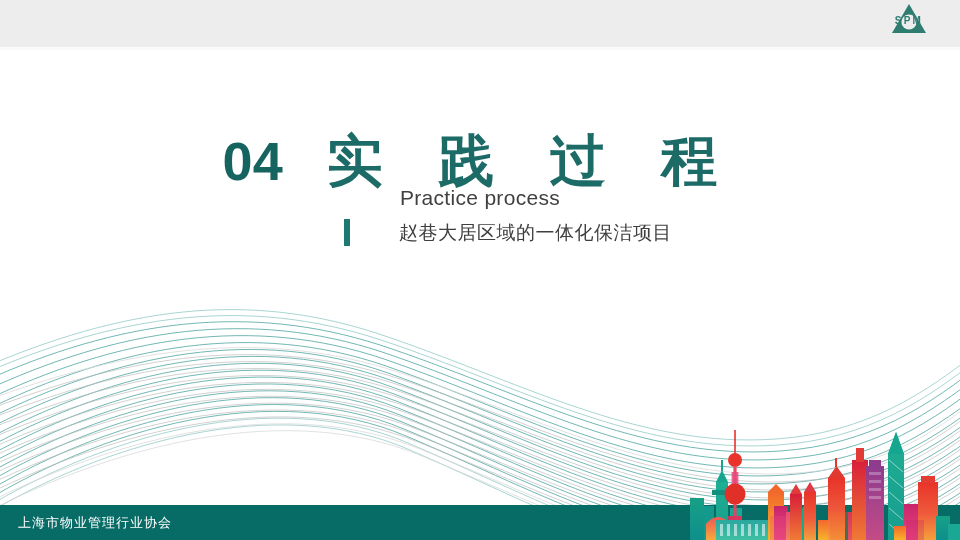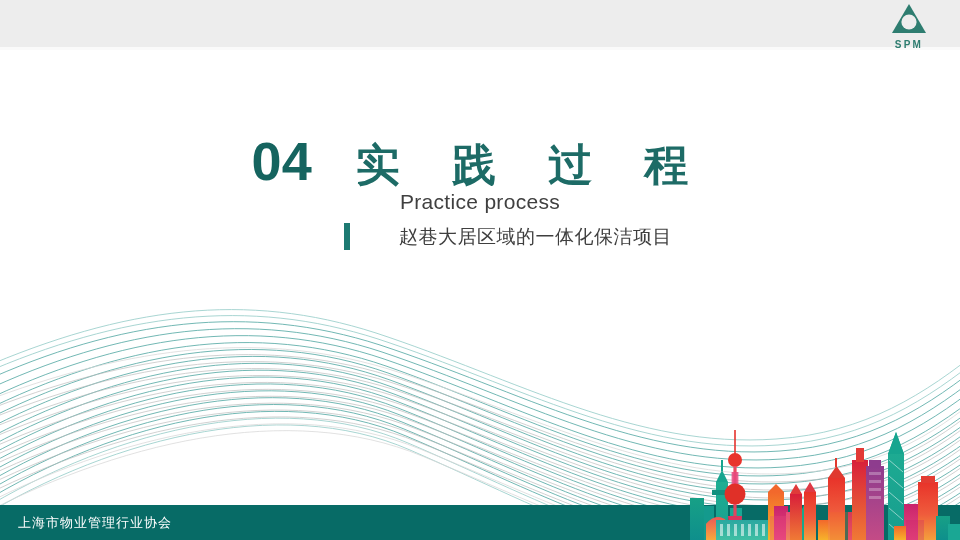--- a/index.html
+++ b/index.html
@@ -48,21 +48,21 @@
   .logo-mark {
     position: absolute;
     left: 12px;
     top: 1px;
     width: 34px;
     height: 29px;
   }
   .logo-text {
     position: absolute;
     left: 0;
-    top: 36px;
+    top: 12px;
     width: 58px;
     text-align: center;
     font-size: 10px;
     font-weight: bold;
     letter-spacing: 2.2px;
     color: #2e7d70;
     line-height: 12px;
   }
 
   
@@ -90,21 +90,21 @@
     white-space: nowrap;
   }
   .title-num {
     font-size: 54px;
     font-weight: bold;
     color: #15645f;
     letter-spacing: 0px;
     line-height: 58px;
   }
   .title-cn {
-    font-size: 44px;
+    font-size: 56px;
     font-weight: bold;
     color: #1d6b66;
     letter-spacing: 20px;
     line-height: 58px;
     margin-left: 40px;
     padding-left: 4px;
   }
   .title-en {
     margin-top: -4px;
     font-size: 21px;

